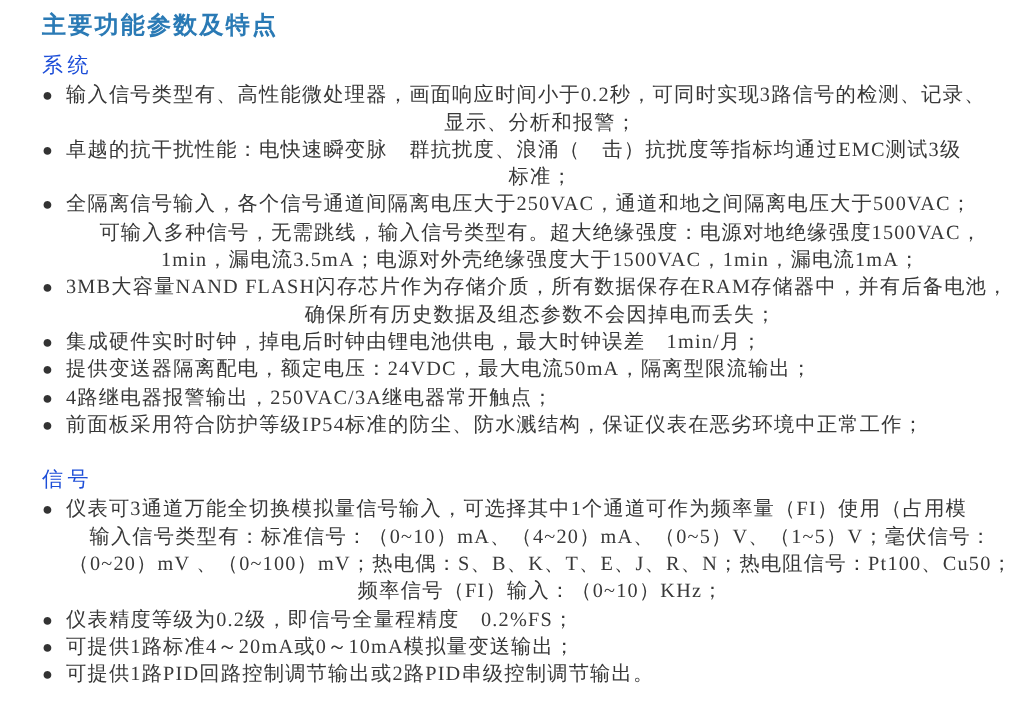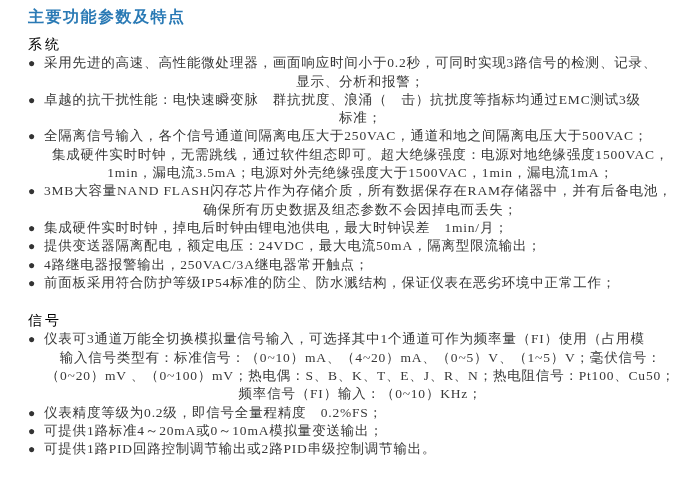--- a/index.html
+++ b/index.html
@@ -25,21 +25,21 @@
     line-height: 18px;
     letter-spacing: 1.5px;
     color: #2a7ab5;
   }
   .section { margin: 0; }
   .section + .section { margin-top: 20px; }
   .section-heading {
     font-size: 14px;
     line-height: 18.3px;
     letter-spacing: 3px;
-    color: #000000;
+    color: #1d4ed8;
   }
   .line {
     font-size: 13.5px;
     line-height: 18.3px;
     letter-spacing: 0.8px;
     white-space: nowrap;
     color: #383838;
   }
   .line.cont { padding-left: 16px; text-align: center; }
   .bullet {
@@ -55,32 +55,32 @@
 <body>
 
 <div class="page">
 
   <h1 class="doc-title">主要功能参数及特点</h1>
 
   <div class="section">
     <div class="section-heading">系统</div>
 
     <div class="item">
-      <div class="line first"><span class="bullet">●</span><span>采用先进的高速、高性能微处理器，画面响应时间小于0.2秒，可同时实现3路信号的检测、记录、</span></div>
+      <div class="line first"><span class="bullet">●</span><span>输入信号类型有、高性能微处理器，画面响应时间小于0.2秒，可同时实现3路信号的检测、记录、</span></div>
       <div class="line cont">显示、分析和报警；</div>
     </div>
 
     <div class="item">
       <div class="line first"><span class="bullet">●</span><span>卓越的抗干扰性能：电快速瞬变脉　群抗扰度、浪涌（　击）抗扰度等指标均通过EMC测试3级</span></div>
       <div class="line cont">标准；</div>
     </div>
 
     <div class="item">
       <div class="line first"><span class="bullet">●</span><span>全隔离信号输入，各个信号通道间隔离电压大于250VAC，通道和地之间隔离电压大于500VAC；</span></div>
-      <div class="line cont">集成硬件实时时钟，无需跳线，通过软件组态即可。超大绝缘强度：电源对地绝缘强度1500VAC，</div>
+      <div class="line cont">可输入多种信号，无需跳线，输入信号类型有。超大绝缘强度：电源对地绝缘强度1500VAC，</div>
       <div class="line cont">1min，漏电流3.5mA；电源对外壳绝缘强度大于1500VAC，1min，漏电流1mA；</div>
     </div>
 
     <div class="item">
       <div class="line first"><span class="bullet">●</span><span>3MB大容量NAND FLASH闪存芯片作为存储介质，所有数据保存在RAM存储器中，并有后备电池，</span></div>
       <div class="line cont">确保所有历史数据及组态参数不会因掉电而丢失；</div>
     </div>
 
     <div class="item">
       <div class="line first"><span class="bullet">●</span><span>集成硬件实时时钟，掉电后时钟由锂电池供电，最大时钟误差　1min/月；</span></div>

